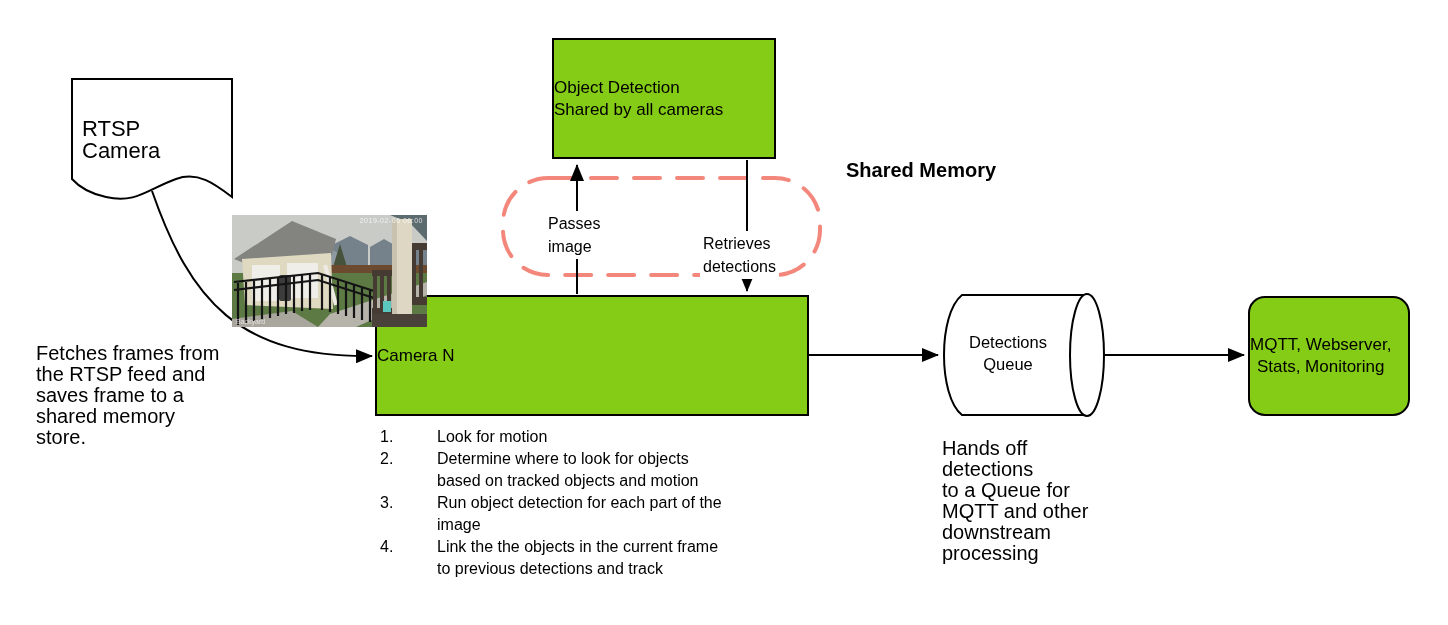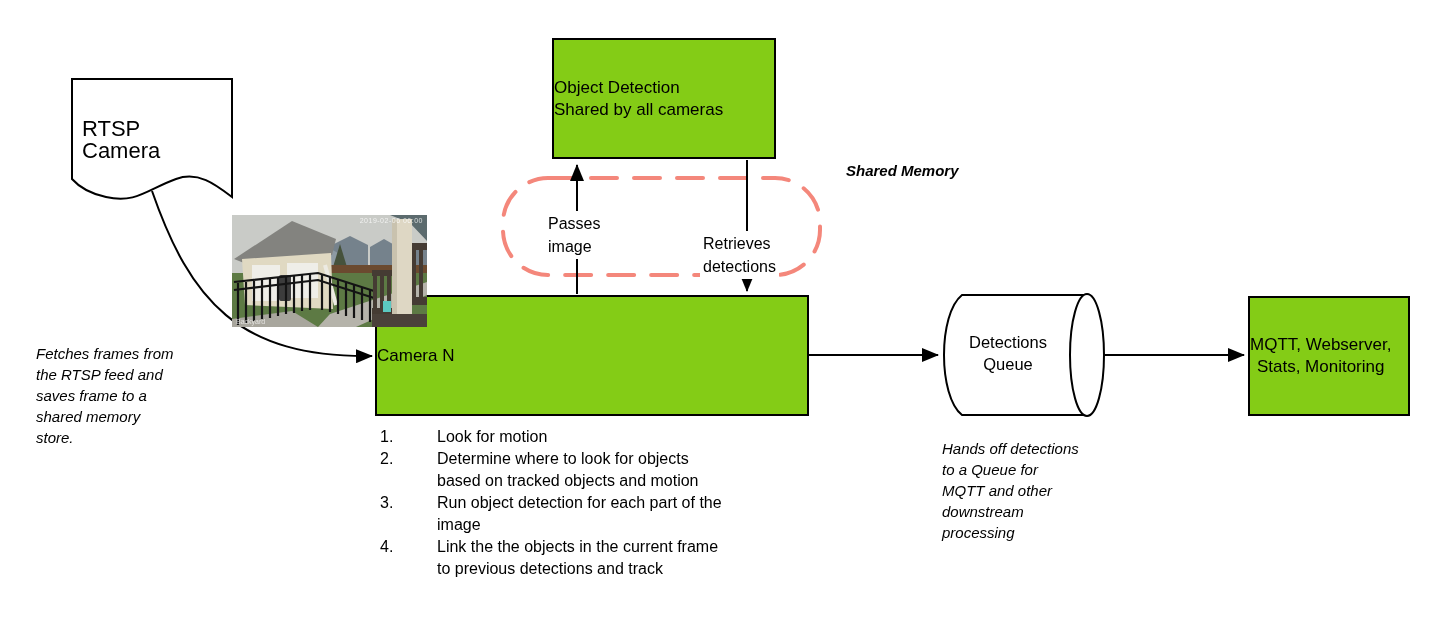--- a/index.html
+++ b/index.html
@@ -13,21 +13,21 @@
     position:absolute; box-sizing:border-box;
     background:#84cc16; border:2px solid #000;
     display:flex; flex-direction:column; align-items:flex-start; justify-content:center;
     text-align:center; font-size:17px; line-height:22px;
   }
   .box .subtitle { }
   .shape-label {
     position:absolute; text-align:left; font-size:22px; line-height:22px;
   }
   .note {
-    position:absolute; font-size:15px; line-height:21px; white-space:pre-line;font-style:italic;
+    position:absolute; font-size:20px; line-height:21px; white-space:pre-line;
   }
   .note-title { font-weight:bold; }
   .arrow-label {
     position:absolute; background:#ffffff; font-size:16px; line-height:23px;
     white-space:pre-line; padding:1px 3px;
   }
   .queue-label {
     position:absolute; left:944px; top:331px; width:128px; text-align:center;
     font-size:16.5px; line-height:22px; white-space:pre-line;
   }
@@ -200,18 +200,18 @@
 
   <div class="queue-label">Detections
 Queue</div>
 
   <div class="note" style="left:942px; top:438px; width:180px;">Hands off detections
 to a Queue for
 MQTT and other
 downstream
 processing</div>
 
-  <div class="box" style="left:1248px; top:296px; width:162px; height:120px;">
+  <div class="box" style="left:1248px; top:296px; width:162px; height:120px;border-radius:17px;">
     <div class="mqtt-text">MQTT, Webserver,
 Stats, Monitoring</div>
   </div>
 
 </div>
 
 </body></html>

